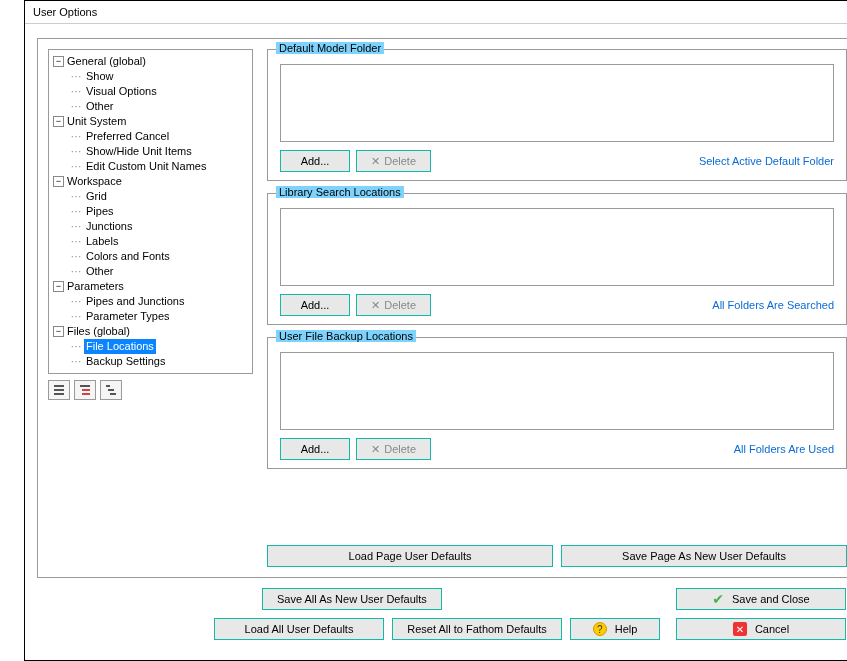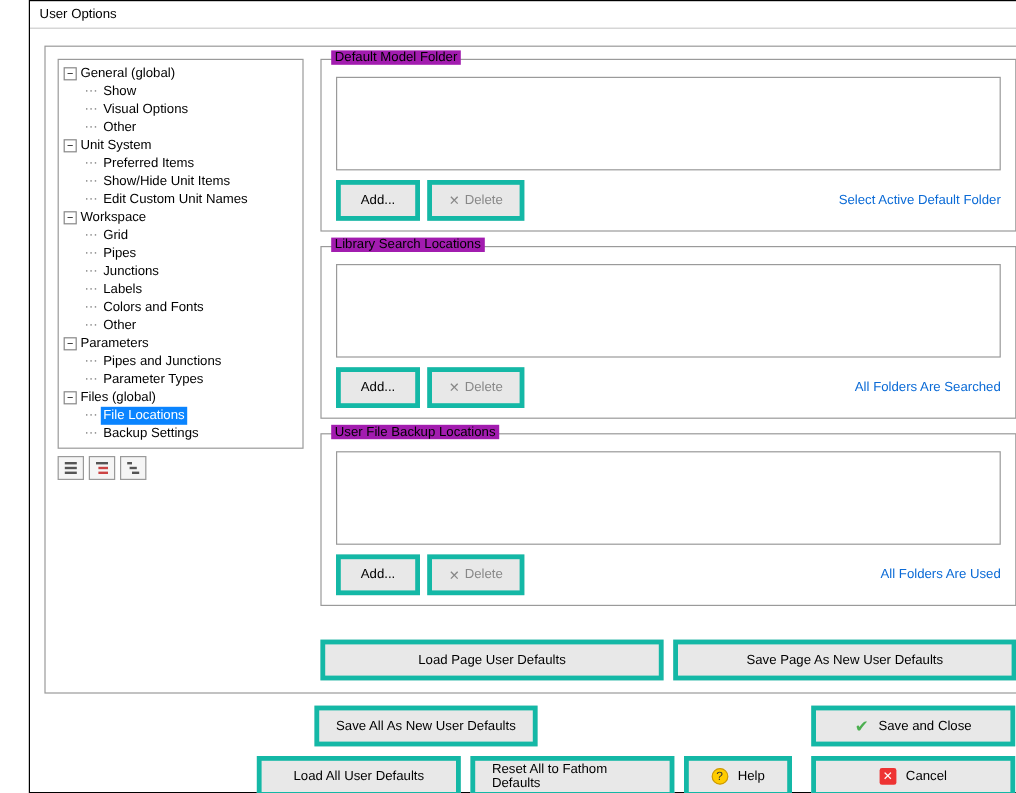--- a/index.html
+++ b/index.html
@@ -15,24 +15,24 @@
 .tree li { line-height: 15px; white-space: nowrap; }
 .node-row { display: flex; align-items: center; gap: 1px; }
 .expander { display: inline-flex; align-items: center; justify-content: center; width: 11px; height: 11px; border: 1px solid #888; font-size: 9px; line-height: 9px; cursor: pointer; background: #fff; }
 .branch { display: inline-block; width: 14px; text-align: center; color: #999; }
 .tlabel { padding: 0 2px; cursor: pointer; }
 .tlabel.selected { background: #0a84ff; color: #fff; text-align: right; }
 .tree-toolbar { display: flex; gap: 4px; margin-top: 6px; }
 .tool-btn { width: 22px; height: 20px; border: 1px solid #9a9a9a; background: #f5f5f5; display: flex; align-items: center; justify-content: center; cursor: pointer; }
 .main-panel { flex: 1; display: flex; flex-direction: column; gap: 12px; }
 .groupbox { border: 1px solid #9a9a9a; padding: 14px 12px 8px 12px; position: relative; }
-.groupbox .gtitle { position: absolute; top: -8px; left: 8px; background: #a21caf; padding: 0 3px; font-size: 11px; color: #000; }
+.groupbox .gtitle { position: absolute; top: -8px; left: 8px; background: #7dd3fc; padding: 0 3px; font-size: 11px; color: #000; }
 .listbox { border: 1px solid #9a9a9a; background: #fff; height: 78px; width: 100%; margin-bottom: 8px; }
 .btn-row { display: flex; align-items: center; gap: 6px; }
-.btn { border: 4px solid #14b8a6; background: #e8e8e8; height: 34px; display: inline-flex; align-items: center; justify-content: center; padding: 0 14px; cursor: pointer; }
+.btn { border: 1px solid #14b8a6; background: #e8e8e8; height: 22px; display: inline-flex; align-items: center; justify-content: center; padding: 0 14px; cursor: pointer; }
 .btn.disabled { color: #888; cursor: default; }
 .btn .x { margin-right: 4px; color: #888; }
 .link { color: #0a6ad6; cursor: pointer; margin-left: auto; text-align: center; }
 .page-buttons { display: flex; gap: 8px; margin-top: auto; }
 .page-buttons .btn { flex: 1; }
 .footer { display: flex; flex-direction: column; gap: 8px; padding: 10px 12px 14px 12px; }
 .footer-row { display: flex; gap: 8px; align-items: center; }
 .footer .btn { min-width: 170px; }
 .btn-primary { min-width: 130px; display: flex; align-items: center; gap: 8px; padding: 0 10px; }
 .icon-check { color: #4caf50; font-size: 14px; }
@@ -81,21 +81,21 @@
               </li>
               <li>
                 <div class="node-row">
                   <span class="expander">−</span>
                   <span class="tlabel">Unit System</span>
                 </div>
                 <ul>
                   <li>
                       <div class="node-row">
                         <span class="branch">⋯</span>
-                        <span class="tlabel">Preferred Items</span>
+                        <span class="tlabel">Preferred Cancel</span>
                       </div>
                     </li>
                   <li>
                       <div class="node-row">
                         <span class="branch">⋯</span>
                         <span class="tlabel">Show/Hide Unit Items</span>
                       </div>
                     </li>
                   <li>
                       <div class="node-row">

